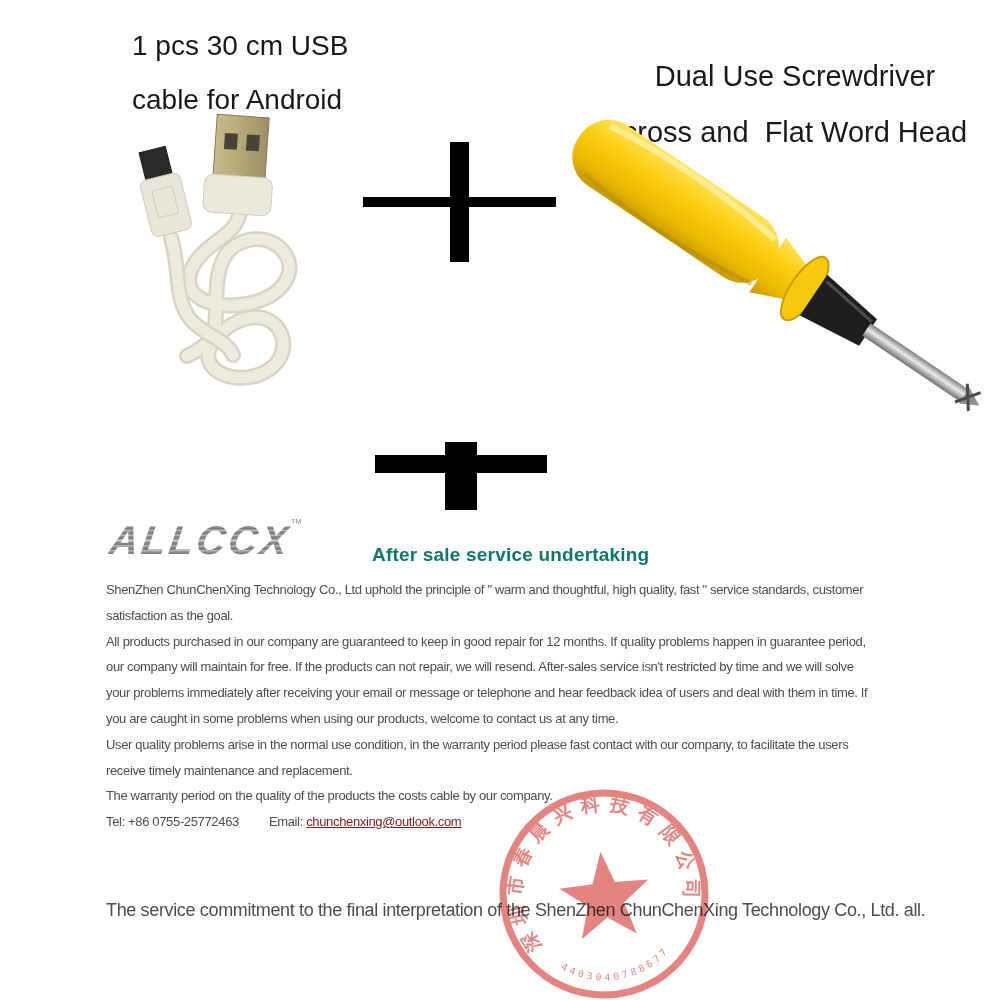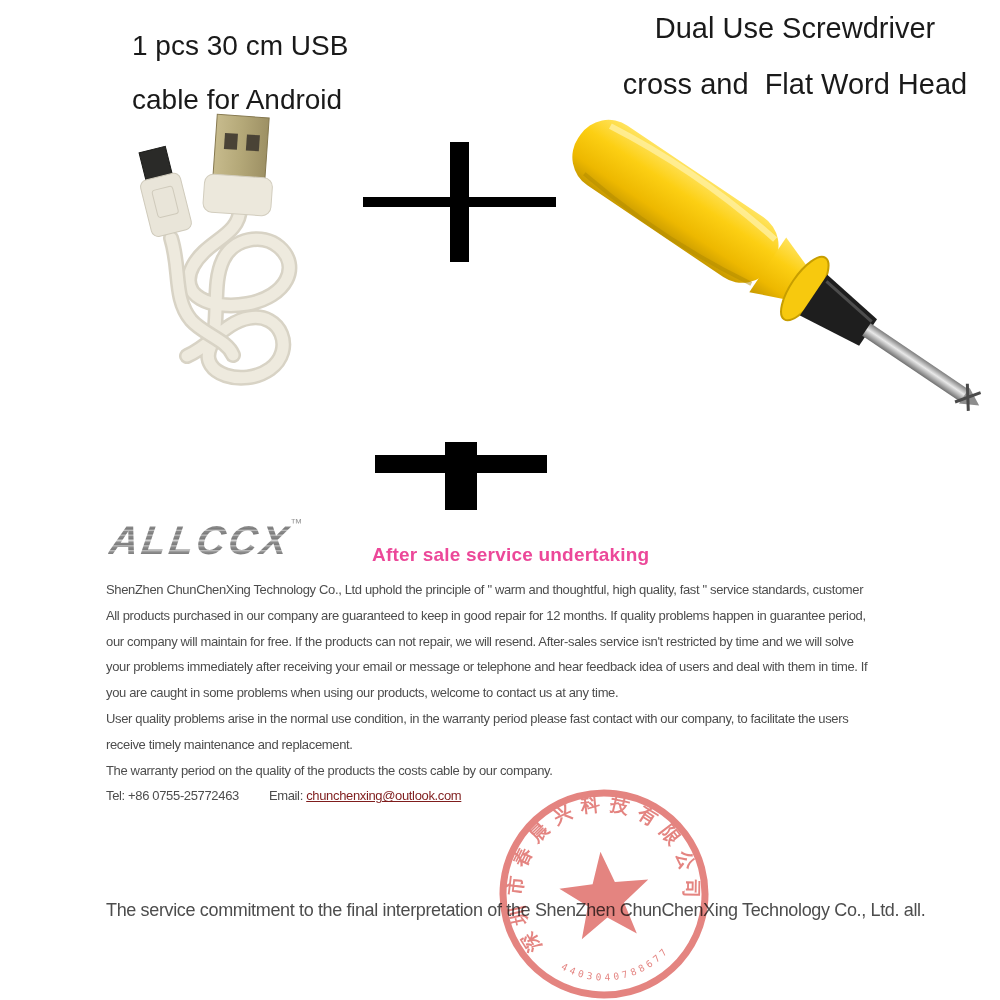--- a/index.html
+++ b/index.html
@@ -5,21 +5,21 @@
   * { margin:0; padding:0; box-sizing:border-box; }
   html,body { width:1000px; height:1000px; background:#ffffff; overflow:hidden;
               font-family:"Liberation Sans", sans-serif; }
   .stage { position:relative; width:1000px; height:1000px; background:#ffffff; }
 
   
   .label { position:absolute; color:#1a1a1a; font-size:28px; white-space:pre; }
   .lbl-l1 { left:132px; top:30px; }
   .lbl-l2 { left:132px; top:84px; }
   .label-right { position:absolute; left:590px; width:410px; text-align:center;
-                 color:#1a1a1a; font-size:29px; white-space:pre; }
+                 color:#1a1a1a; font-size:29px; white-space:pre;margin-top:48px; }
   .lbl-r1 { top:12px; }
   .lbl-r2 { top:68px; }
 
   
   .plus { position:absolute; }
   .plus .h, .plus .v { position:absolute; background:#000; }
   .plus1 { left:363px; top:142px; width:193px; height:120px; }
   .plus1 .h { left:0; top:55px; width:193px; height:10px; }
   .plus1 .v { left:87px; top:0; width:19px; height:120px; }
   .plus2 { left:375px; top:442px; width:172px; height:68px; }
@@ -38,21 +38,21 @@
     .logo-text {
       background: repeating-linear-gradient(180deg,#7e7e7e 0 2px,#cfcfcf 2px 3px,#8a8a8a 3px 5px);
       -webkit-background-clip:text; background-clip:text;
       -webkit-text-fill-color:transparent; color:transparent;
     }
   }
   .logo-tm { font-size:12px; color:#9a9a9a; vertical-align:top; position:relative; top:-2px; }
 
   
   .svc-heading { position:absolute; left:372px; top:544px; font-size:19px; font-weight:bold;
-                 color:#ec4899; letter-spacing:0.2px; }
+                 color:#0f766e; letter-spacing:0.2px; }
   .svc-body { position:absolute; left:106px; top:577px; width:860px; color:#4d4d4d;
               font-size:13px; letter-spacing:-0.35px; }
   .svc-body .line { line-height:25.8px; white-space:pre; }
   .contact-line { line-height:25.8px; white-space:pre; }
   .contact-line .gap { display:inline-block; width:30px; }
   .email-link { color:#7f1d1d; text-decoration:underline; }
   .svc-footer { position:absolute; left:106px; top:900px; color:#4d4d4d; font-size:18px;
                 letter-spacing:-0.35px; white-space:pre; }
 
   
@@ -139,20 +139,21 @@
   </div>
 
   <div class="logo">
     <span class="logo-text">ALLCCX</span><span class="logo-tm">™</span>
   </div>
 
   <div class="svc-heading">After sale service undertaking</div>
 
   <div class="svc-body">
     <div class="line">ShenZhen ChunChenXing Technology Co., Ltd uphold the principle of " warm and thoughtful, high quality, fast " service standards, customer</div>
+    <div class="line">satisfaction as the goal.</div>
     <div class="line">All products purchased in our company are guaranteed to keep in good repair for 12 months. If quality problems happen in guarantee period,</div>
     <div class="line">our company will maintain for free. If the products can not repair, we will resend. After-sales service isn't restricted by time and we will solve</div>
     <div class="line">your problems immediately after receiving your email or message or telephone and hear feedback idea of users and deal with them in time. If</div>
     <div class="line">you are caught in some problems when using our products, welcome to contact us at any time.</div>
     <div class="line">User quality problems arise in the normal use condition, in the warranty period please fast contact with our company, to facilitate the users</div>
     <div class="line">receive timely maintenance and replacement.</div>
     <div class="line">The warranty period on the quality of the products the costs cable by our company.</div>
     <div class="contact-line"><span>Tel: +86 0755-25772463</span><span class="gap"></span><span>Email:</span> <span class="email-link">chunchenxing@outlook.com</span></div>
   </div>
 

